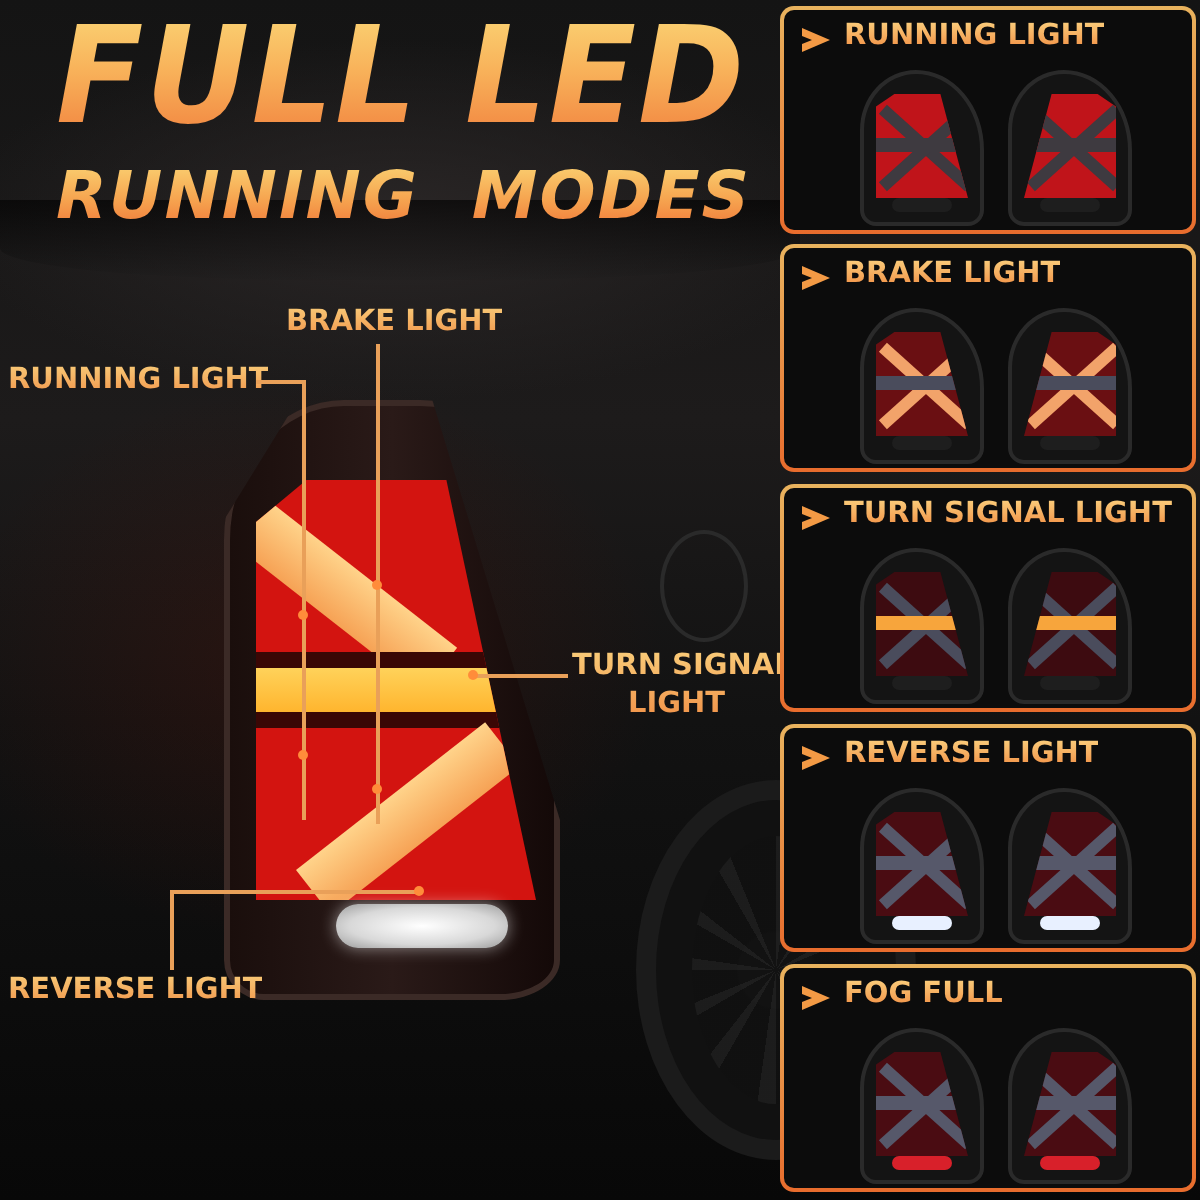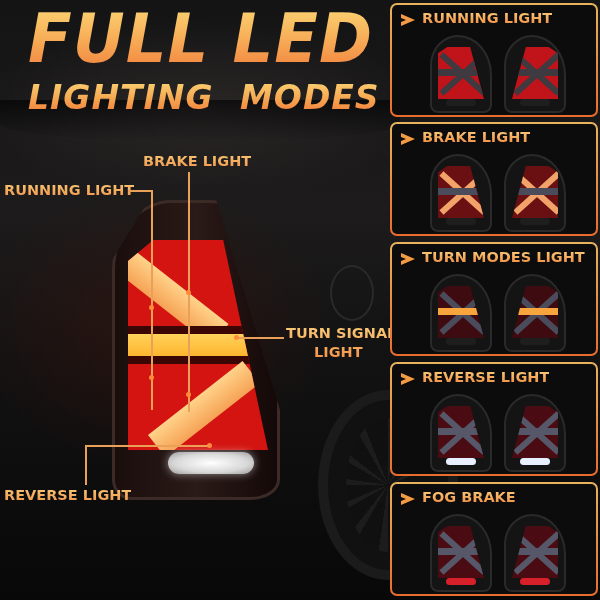--- a/index.html
+++ b/index.html
@@ -83,21 +83,21 @@
 </head>
 <body>
 
 <div class="bg">
   <div class="car-body-line"></div>
   <div class="fuel-cap"></div>
   <div class="wheel"></div>
 </div>
 
 <div class="title1">FULL LED</div>
-<div class="title2">LIGHTING  MODES</div>
+<div class="title2">RUNNING  MODES</div>
 
 <div class="lamp">
   <div class="lamp-housing"></div>
   <div class="lamp-lens">
     <div class="lens-diag1"></div>
     <div class="lens-dark1"></div>
     <div class="lens-bar"></div>
     <div class="lens-dark2"></div>
     <div class="lens-diag2"></div>
   </div>
@@ -170,21 +170,21 @@
         <div class="x1"></div>
         <div class="x2"></div>
         <div class="hbar"></div>
       </div>
     <div class="bot"></div>
   </div>
 </div>
 
 <div class="panel" style="top:242px;">
   <div class="arrow"></div>
-  <div class="panel-title">TURN MODES LIGHT</div>
+  <div class="panel-title">TURN SIGNAL LIGHT</div>
   <div class="mini l" style="--lens:#3d0b10; --bar:#f7a53c; --x:#4a4c5c; --bot:#1e1e1e;">
     <div class="shell"></div>
     <div class="glass">
         <div class="x1"></div>
         <div class="x2"></div>
         <div class="hbar"></div>
       </div>
     <div class="bot"></div>
   </div>
   <div class="mini r" style="--lens:#3d0b10; --bar:#f7a53c; --x:#4a4c5c; --bot:#1e1e1e;">
@@ -216,21 +216,21 @@
         <div class="x1"></div>
         <div class="x2"></div>
         <div class="hbar"></div>
       </div>
     <div class="bot"></div>
   </div>
 </div>
 
 <div class="panel" style="top:482px;">
   <div class="arrow"></div>
-  <div class="panel-title">FOG BRAKE</div>
+  <div class="panel-title">FOG FULL</div>
   <div class="mini l" style="--lens:#4a0c12; --bar:#56586a; --x:#56586a; --bot:#d8202a;">
     <div class="shell"></div>
     <div class="glass">
         <div class="x1"></div>
         <div class="x2"></div>
         <div class="hbar"></div>
       </div>
     <div class="bot"></div>
   </div>
   <div class="mini r" style="--lens:#4a0c12; --bar:#56586a; --x:#56586a; --bot:#d8202a;">

